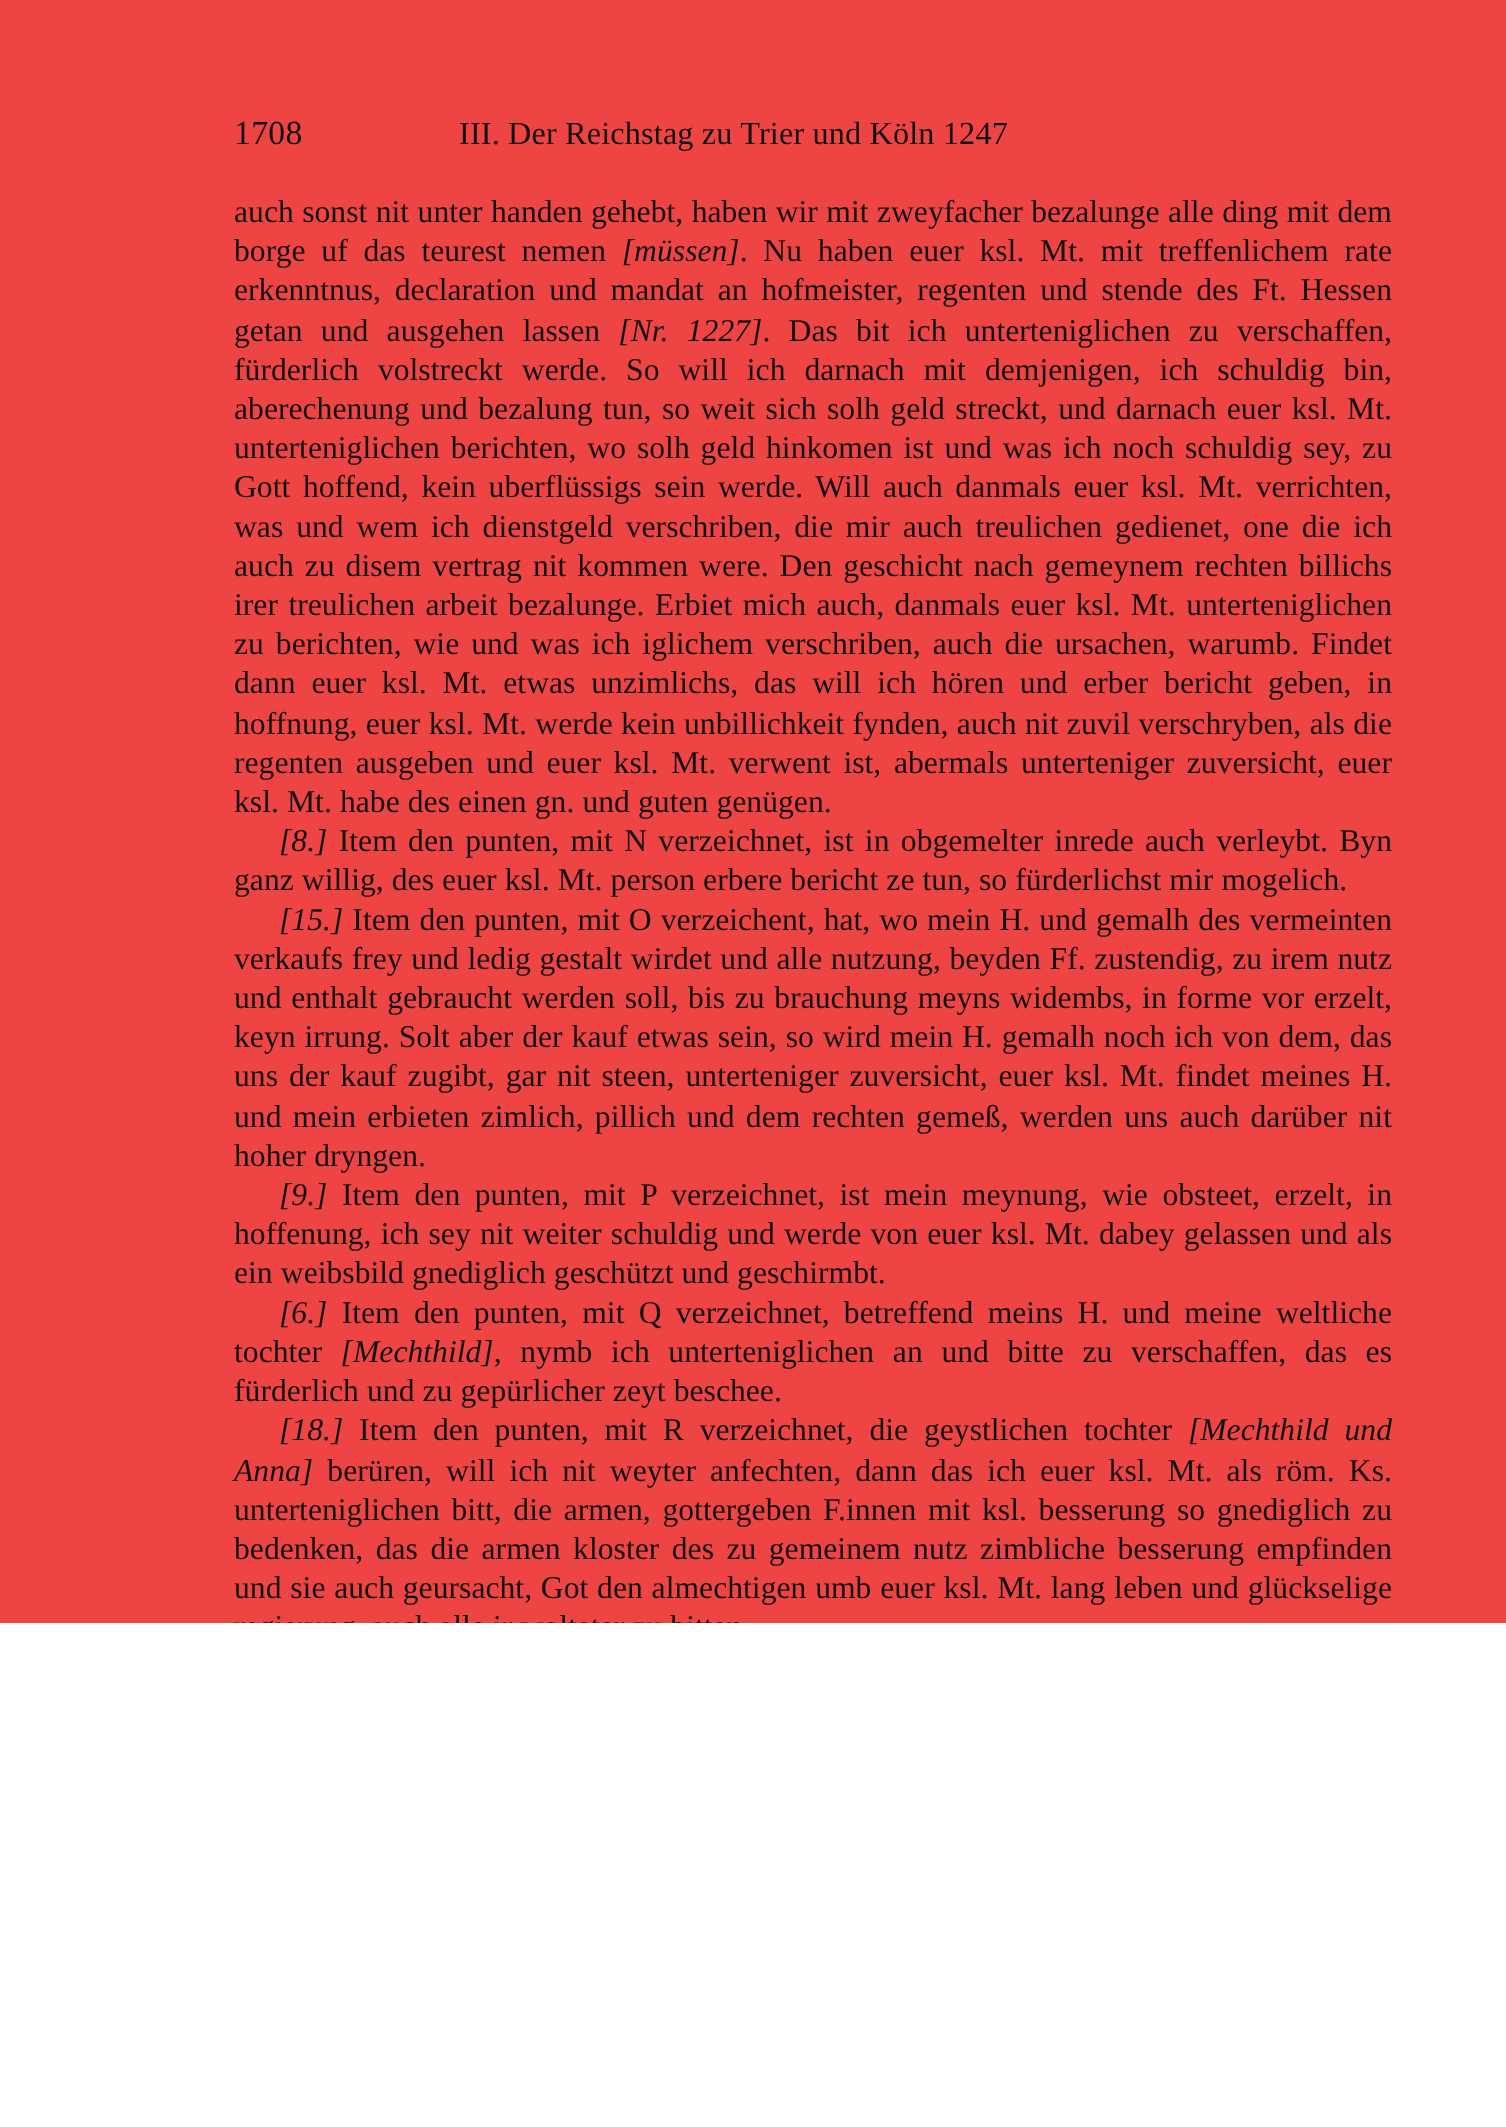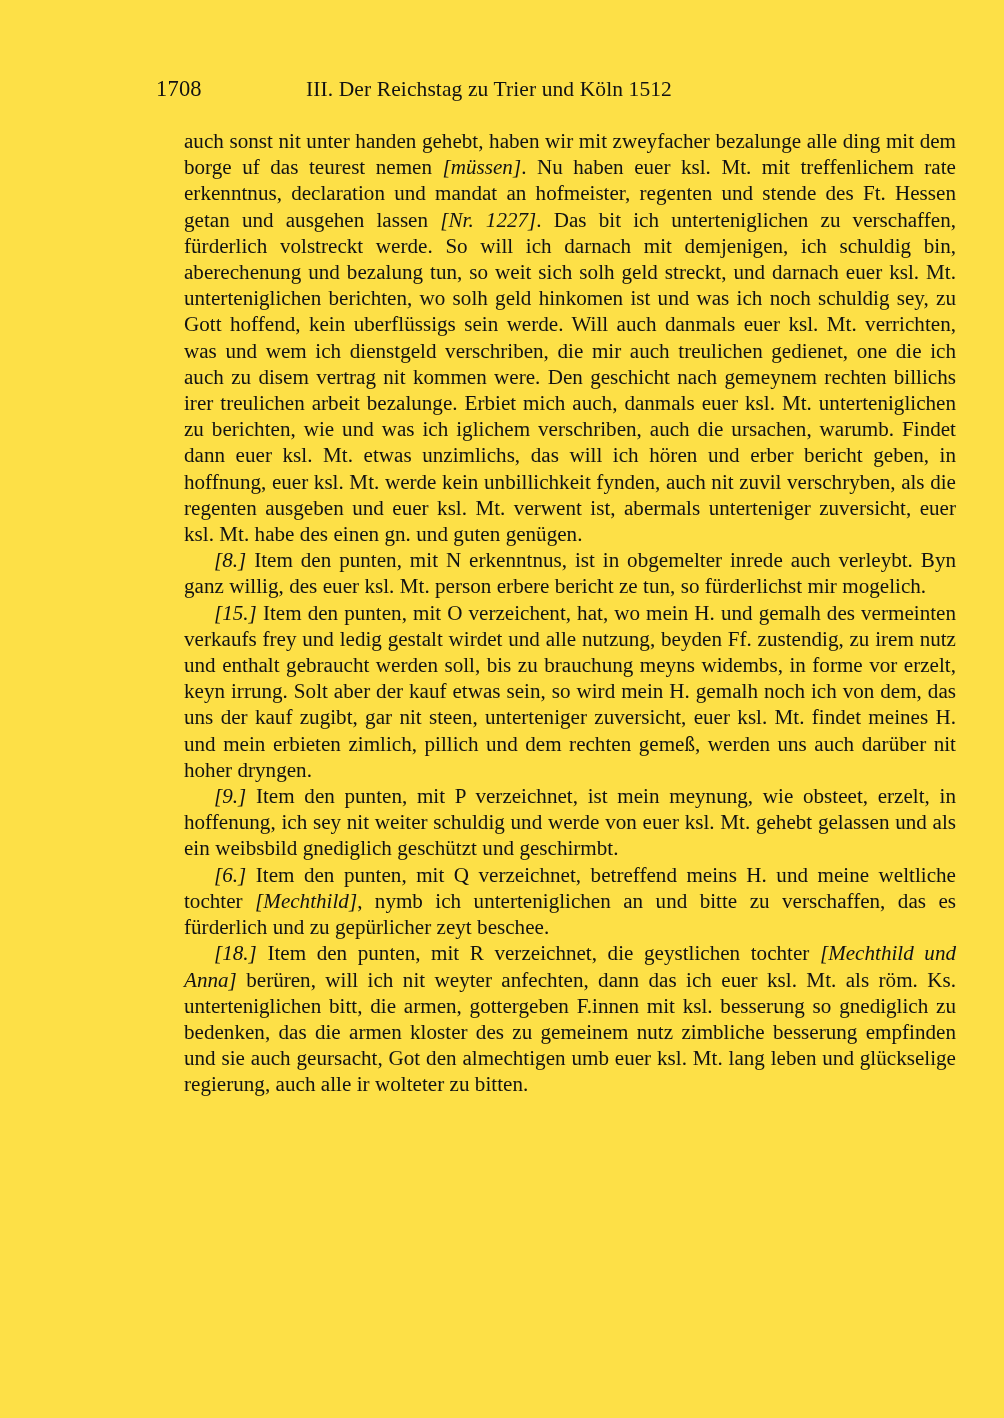--- a/index.html
+++ b/index.html
@@ -3,22 +3,22 @@
 <meta charset="utf-8">
 <style>
   html, body {
     margin: 0;
     padding: 0;
     background: #ffffff;
   }
   .page {
     position: relative;
     width: 1004px;
-    height: 1418px;
-    background: #fde047;
+    height: 1082px;
+    background: #ef4444;
     margin: 0 auto;
     overflow: hidden;
     font-family: "Liberation Serif", "DejaVu Serif", serif;
     color: #121212;
     box-sizing: border-box;
   }
   .running-head {
     position: absolute;
     top: 76px;
     left: 156px;
@@ -39,21 +39,20 @@
     flex: 1 1 auto;
     text-align: left;
     font-size: 21.5px;
     letter-spacing: 0.1px;
   }
   .body-block {
     position: absolute;
     top: 128px;
     left: 156px;
     width: 772px;
-    margin-left: 28px;
   }
   p.para {
     margin: 0;
     font-size: 21.1px;
     line-height: 26.2px;
     text-align: justify;
     text-justify: inter-word;
     hyphens: manual;
     -webkit-hyphens: manual;
     text-indent: 0;
@@ -67,25 +66,25 @@
     font-style: italic;
   }
 </style>
 </head>
 <body>
 
 <div class="page">
 
   <div class="running-head">
     <div class="folio">1708</div>
-    <div class="head-title">III. Der Reichstag zu Trier und Köln 1512</div>
+    <div class="head-title">III. Der Reichstag zu Trier und Köln 1247</div>
   </div>
 
   <div class="body-block" id="body-block">
       <p class="para"><span>auch sonst nit unter handen gehebt, haben wir mit zweyfacher bezalunge alle ding mit dem borge uf das teurest nemen </span><i>[müssen]</i><span>. Nu haben euer ksl. Mt. mit treffenlichem rate erkenntnus, declaration und mandat an hofmeister, regenten und stende des Ft. Hessen getan und ausgehen lassen </span><i>[Nr. 1227]</i><span>. Das bit ich unterteniglichen zu verschaffen, fürderlich volstreckt werde. So will ich darnach mit demjenigen, ich schuldig bin, aberechenung und bezalung tun, so weit sich solh geld streckt, und darnach euer ksl. Mt. unterteniglichen berichten, wo solh geld hinkomen ist und was ich noch schuldig sey, zu Gott hoffend, kein uberflüssigs sein werde. Will auch danmals euer ksl. Mt. verrichten, was und wem ich dienstgeld verschriben, die mir auch treulichen gedienet, one die ich auch zu disem vertrag nit kommen were. Den geschicht nach gemeynem rechten billichs irer treulichen arbeit bezalunge. Erbiet mich auch, danmals euer ksl. Mt. unterteniglichen zu berichten, wie und was ich iglichem verschriben, auch die ursachen, warumb. Findet dann euer ksl. Mt. etwas unzimlichs, das will ich hören und erber bericht geben, in hoffnung, euer ksl. Mt. werde kein unbillichkeit fynden, auch nit zuvil verschryben, als die regenten ausgeben und euer ksl. Mt. verwent ist, abermals unterteniger zuversicht, euer ksl. Mt. habe des einen gn. und guten genügen.</span></p>
-      <p class="para indent"><i>[8.]</i><span> Item den punten, mit N erkenntnus, ist in obgemelter inrede auch verleybt. Byn ganz willig, des euer ksl. Mt. person erbere bericht ze tun, so fürderlichst mir mogelich.</span></p>
+      <p class="para indent"><i>[8.]</i><span> Item den punten, mit N verzeichnet, ist in obgemelter inrede auch verleybt. Byn ganz willig, des euer ksl. Mt. person erbere bericht ze tun, so fürderlichst mir mogelich.</span></p>
       <p class="para indent"><i>[15.]</i><span> Item den punten, mit O verzeichent, hat, wo mein H. und gemalh des vermeinten verkaufs frey und ledig gestalt wirdet und alle nutzung, beyden Ff. zustendig, zu irem nutz und enthalt gebraucht werden soll, bis zu brauchung meyns widembs, in forme vor erzelt, keyn irrung. Solt aber der kauf etwas sein, so wird mein H. gemalh noch ich von dem, das uns der kauf zugibt, gar nit steen, unterteniger zuversicht, euer ksl. Mt. findet meines H. und mein erbieten zimlich, pillich und dem rechten gemeß, werden uns auch darüber nit hoher dryngen.</span></p>
-      <p class="para indent"><i>[9.]</i><span> Item den punten, mit P verzeichnet, ist mein meynung, wie obsteet, erzelt, in hoffenung, ich sey nit weiter schuldig und werde von euer ksl. Mt. gehebt gelassen und als ein weibsbild gnediglich geschützt und geschirmbt.</span></p>
+      <p class="para indent"><i>[9.]</i><span> Item den punten, mit P verzeichnet, ist mein meynung, wie obsteet, erzelt, in hoffenung, ich sey nit weiter schuldig und werde von euer ksl. Mt. dabey gelassen und als ein weibsbild gnediglich geschützt und geschirmbt.</span></p>
       <p class="para indent"><i>[6.]</i><span> Item den punten, mit Q verzeichnet, betreffend meins H. und meine weltliche tochter </span><i>[Mechthild]</i><span>, nymb ich unterteniglichen an und bitte zu ver­schaffen, das es fürderlich und zu gepürlicher zeyt beschee.</span></p>
       <p class="para indent"><i>[18.]</i><span> Item den punten, mit R verzeichnet, die geystlichen tochter </span><i>[Mechthild und Anna]</i><span> berüren, will ich nit weyter anfechten, dann das ich euer ksl. Mt. als röm. Ks. unterteniglichen bitt, die armen, gottergeben F.innen mit ksl. besse­rung so gnediglich zu bedenken, das die armen kloster des zu gemeinem nutz zimbliche besserung empfinden und sie auch geursacht, Got den almechtigen umb euer ksl. Mt. lang leben und glückselige regierung, auch alle ir wolteter zu bitten.</span></p>
     </div>
 
 </div>
 
 </body></html>

